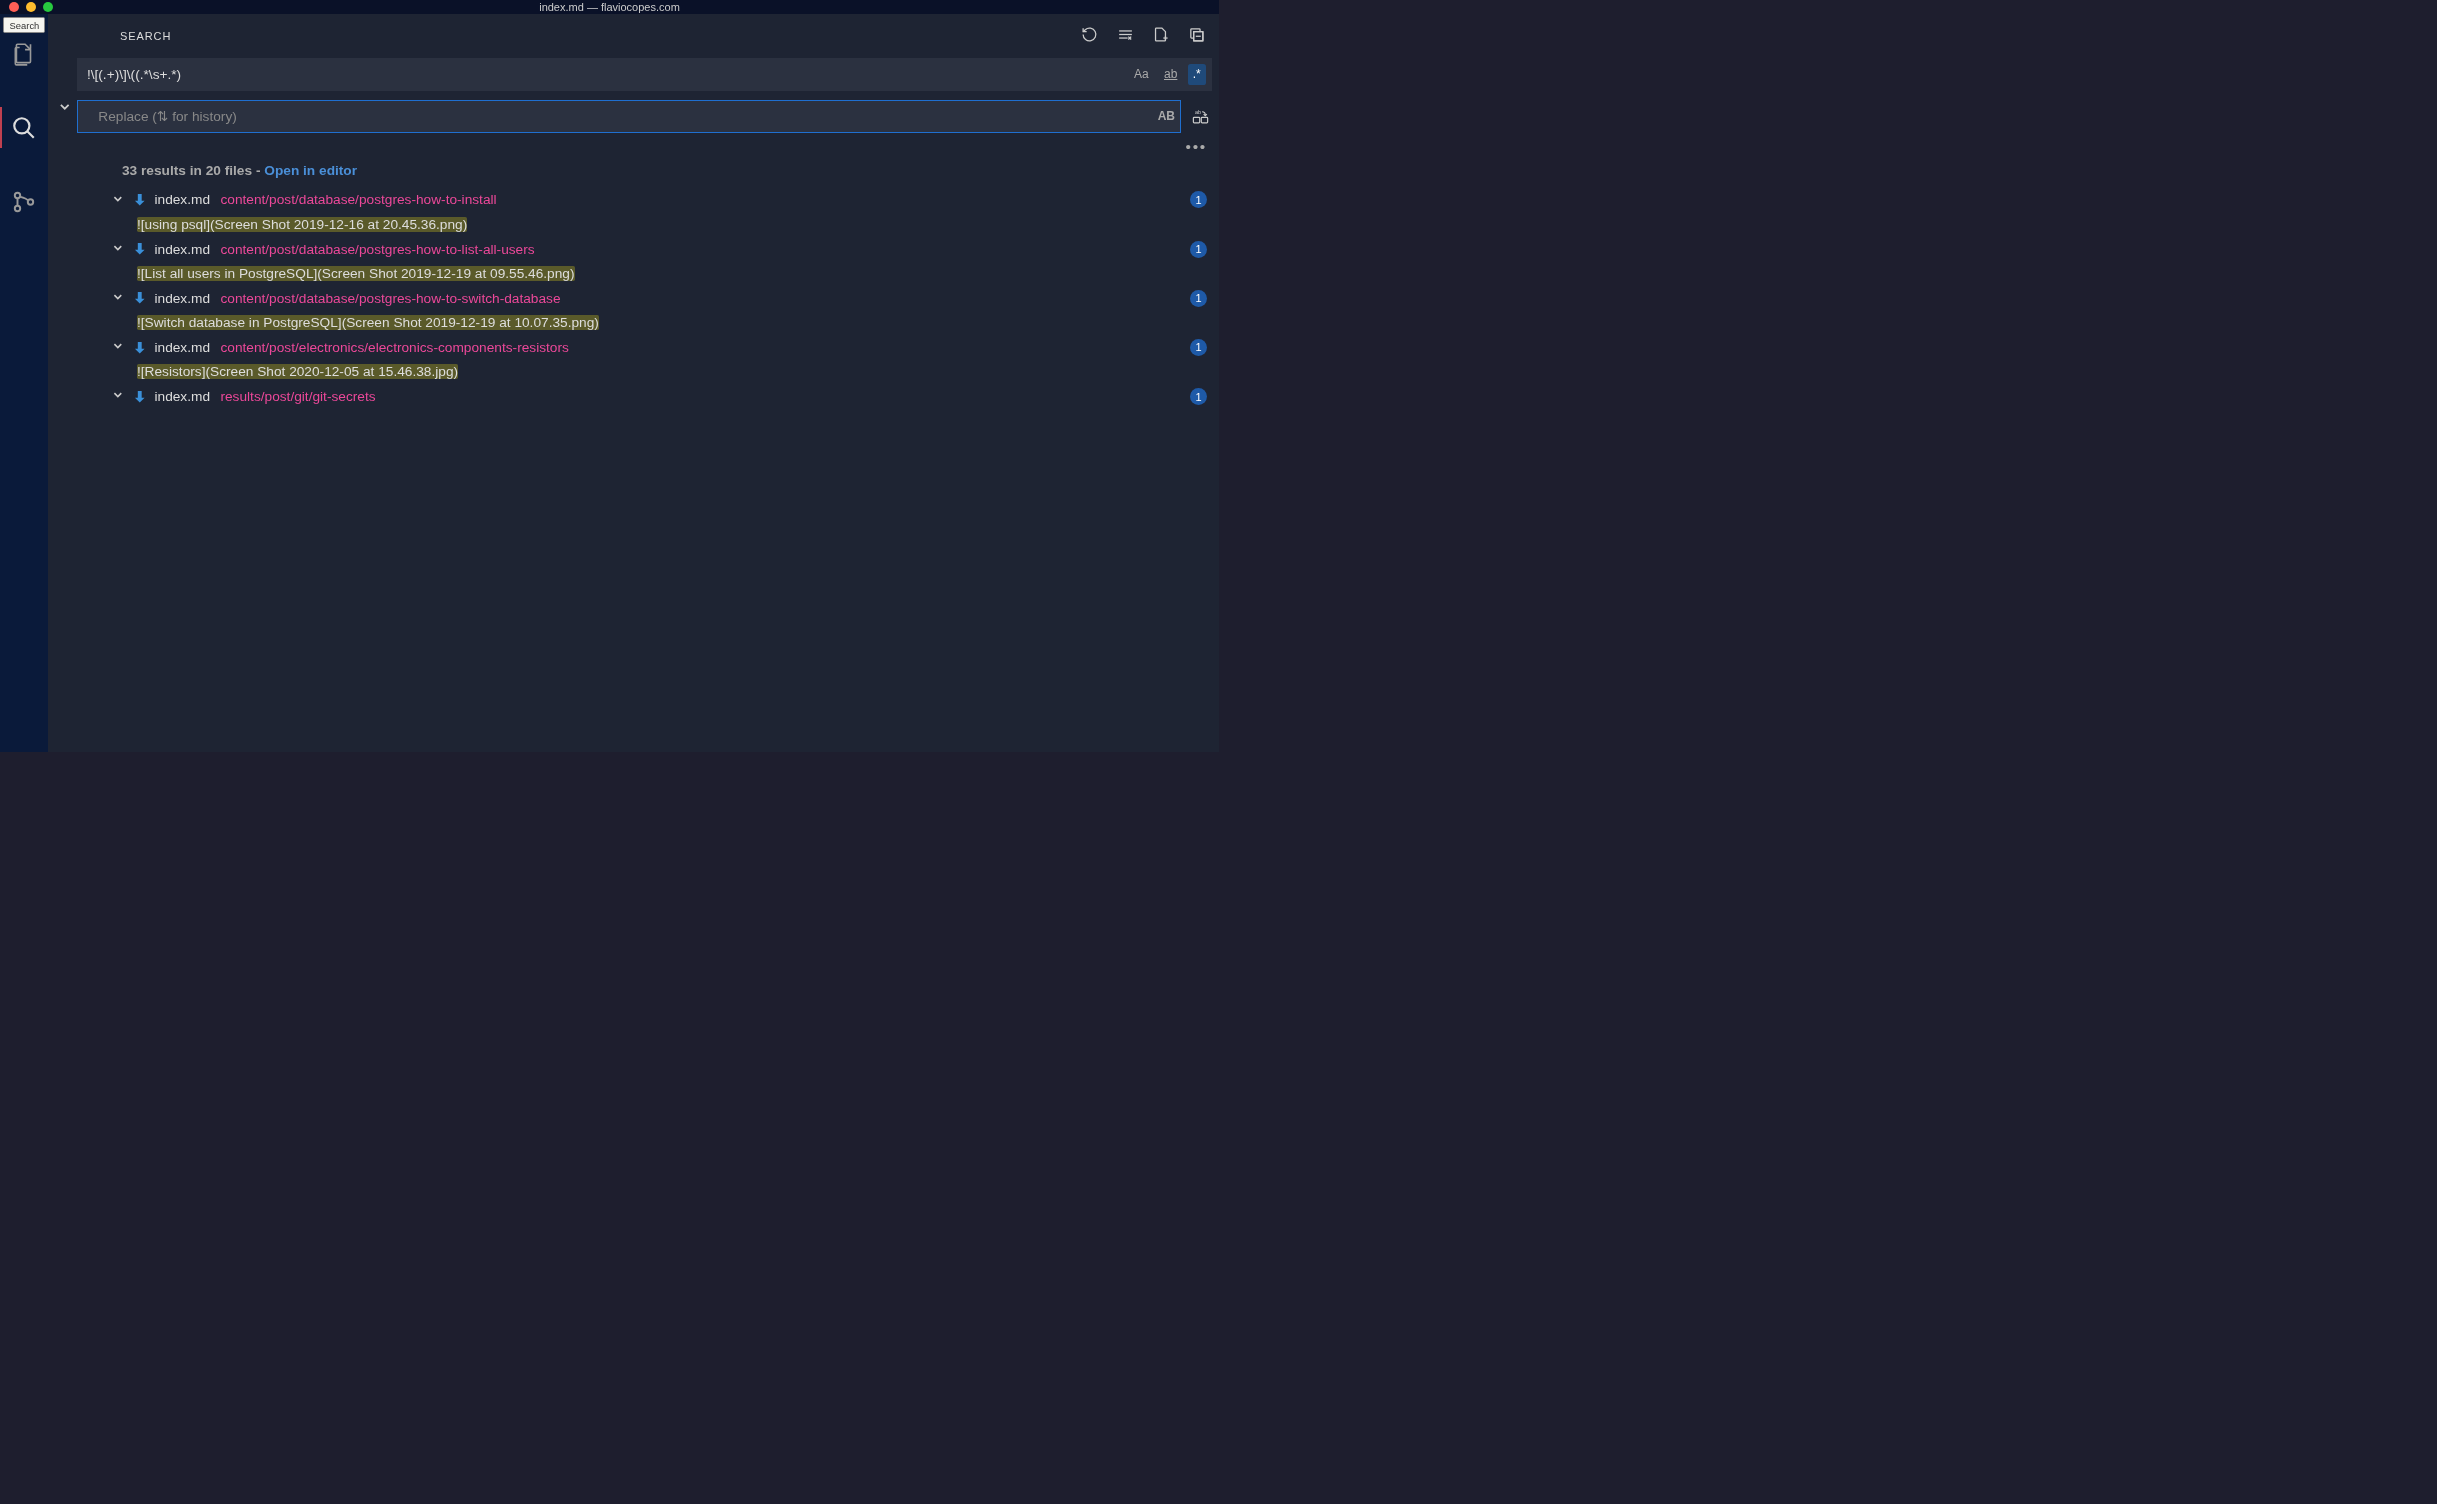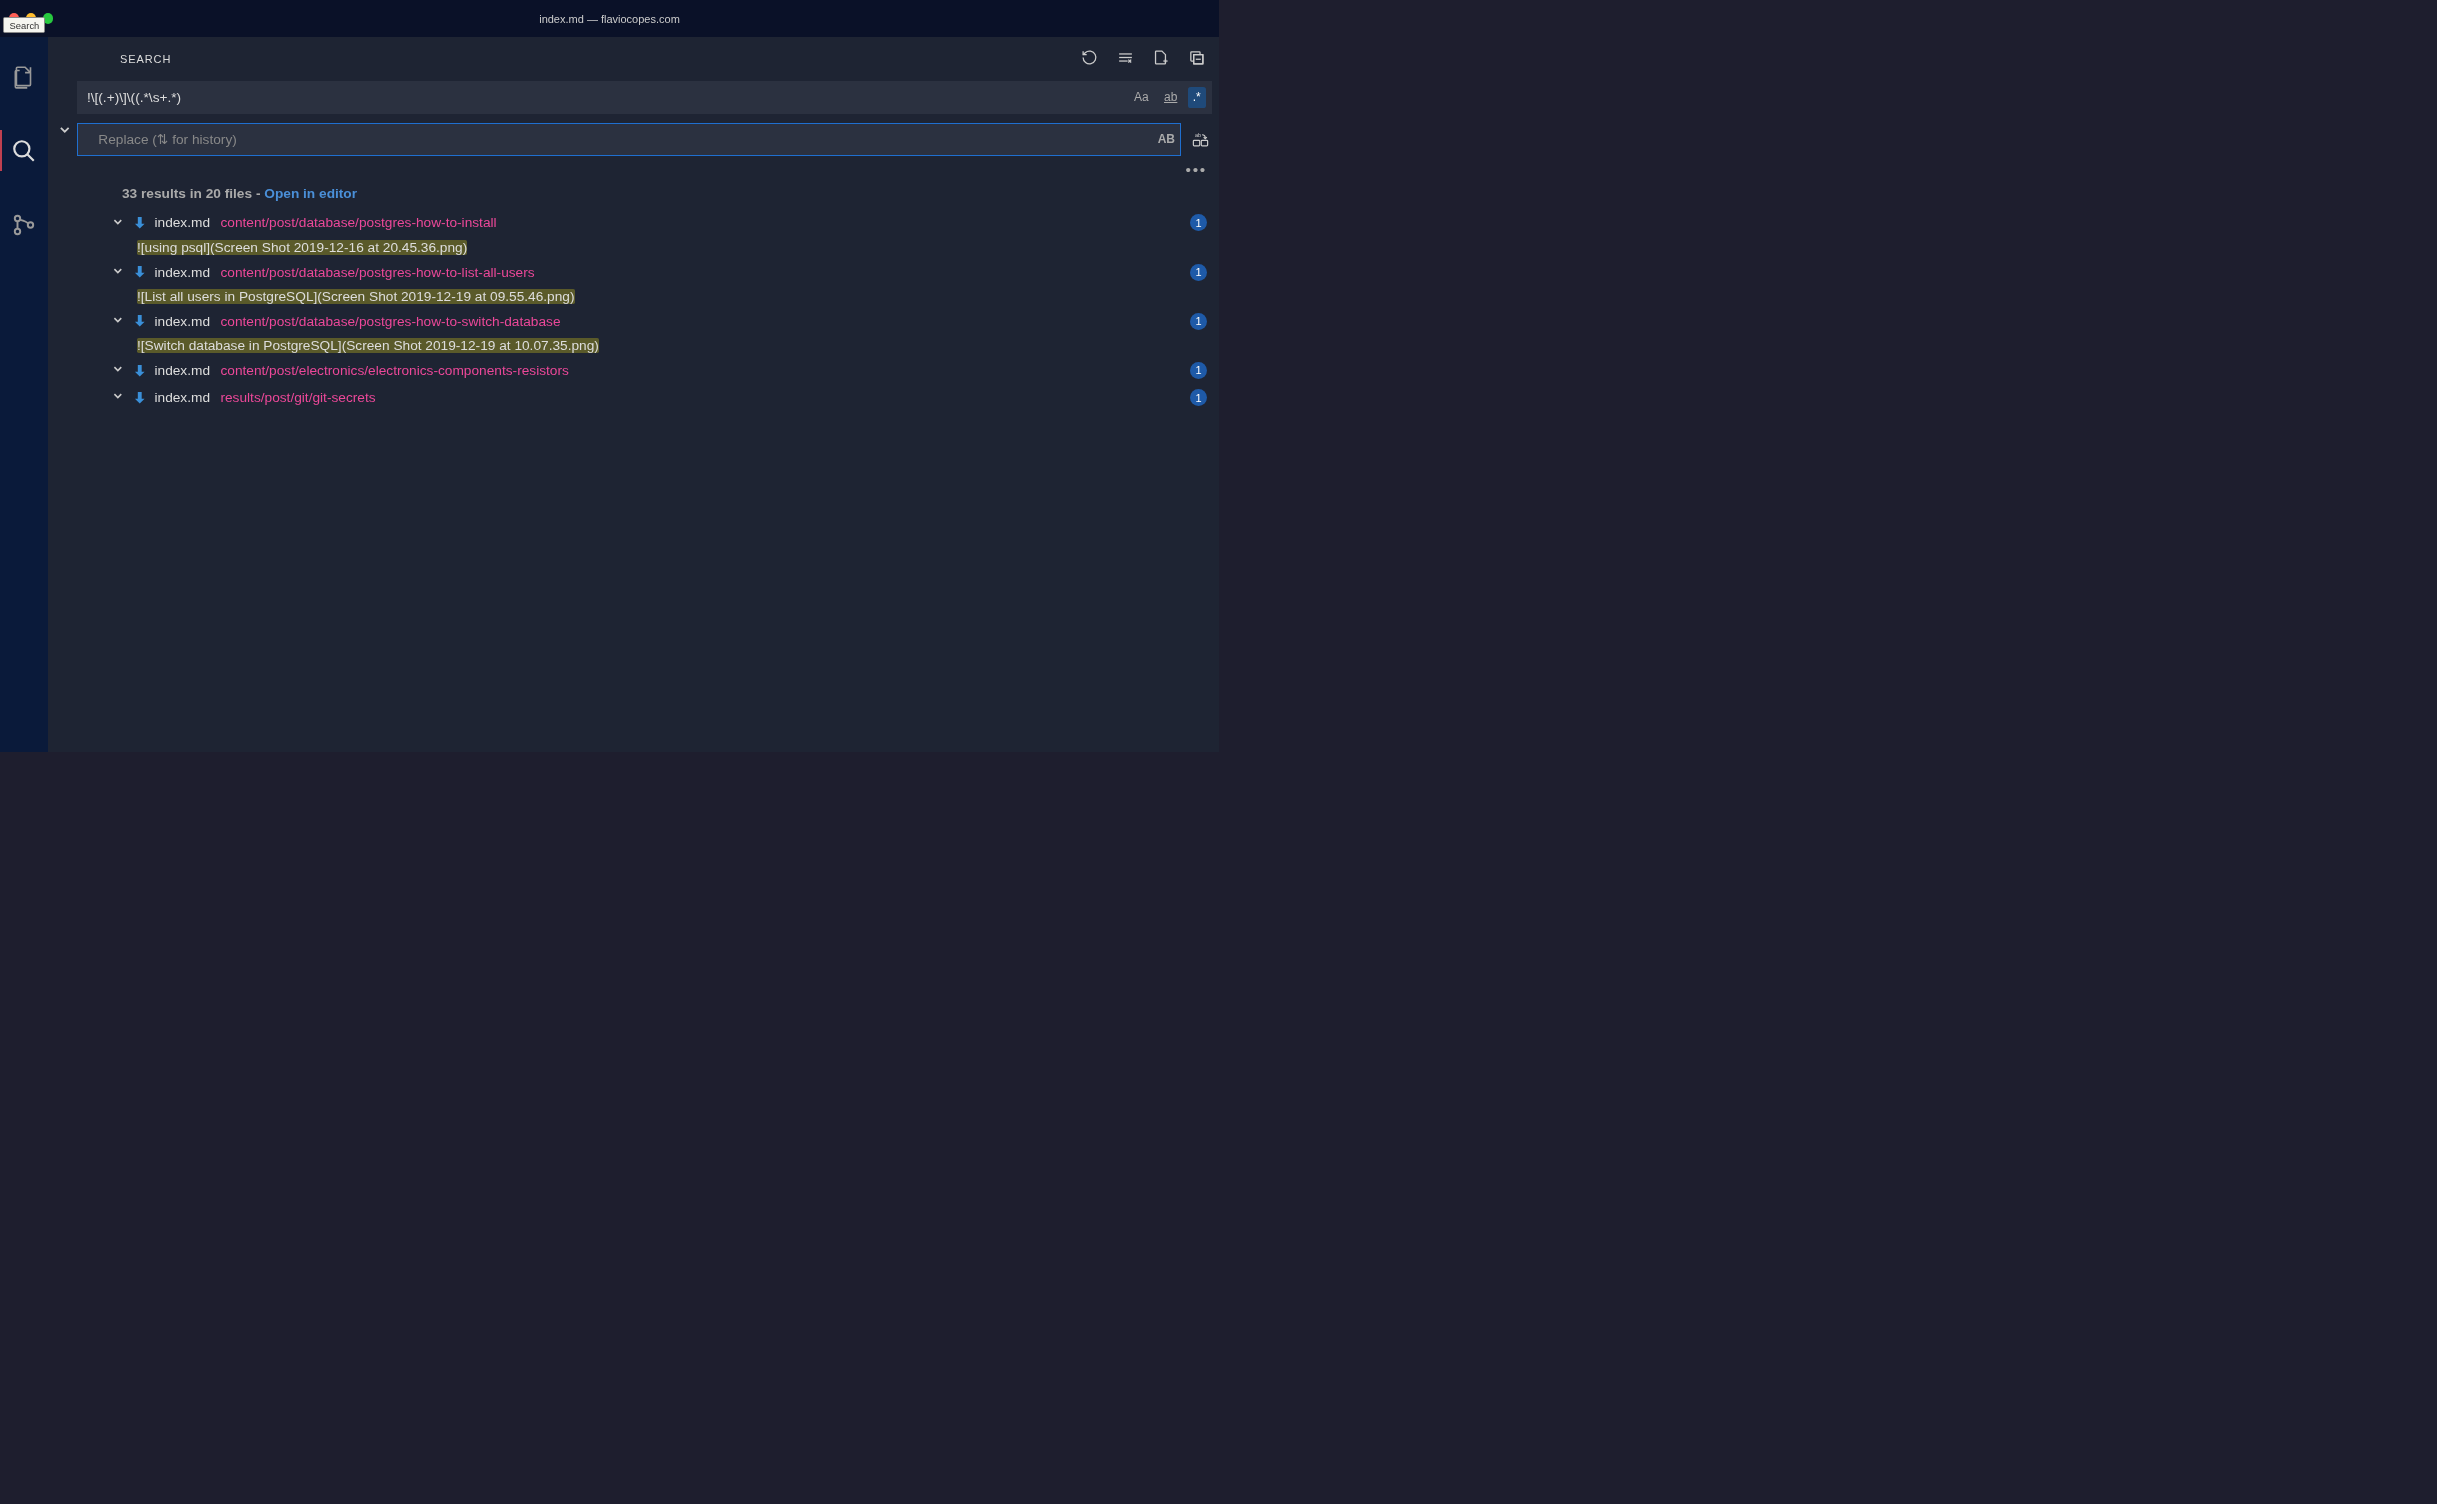--- a/index.html
+++ b/index.html
@@ -8,21 +8,21 @@
       background: #1e1e2e;
       color: #cccccc;
       width: 1219px;
       height: 752px;
       overflow: hidden;
       display: flex;
       flex-direction: column;
     }
     .titlebar {
       background: #0a1128;
-      height: 37px;
+      height: 14px;
       display: flex;
       align-items: center;
       position: relative;
       flex-shrink: 0;
     }
     .traffic-lights {
       display: flex;
       gap: 6.9px;
       padding-left: 8.6px;
     }
@@ -454,20 +454,21 @@
               </svg></span>
             <span class="file-icon">
               <svg viewBox="0 0 16 16" fill="#3a8fd8">
                 <path d="M8 2 L13 7 L10 7 L10 14 L6 14 L6 7 L3 7 Z" transform="rotate(180 8 8)"></path>
               </svg>
             </span>
             <span class="file-name">index.md</span>
             <span class="file-path">content/post/electronics/electronics-components-resistors</span>
             <span class="badge">1</span>
           </div>
+          <div class="match-line"><span class="match-highlight">![Resistors](Screen Shot 2020-12-05 at 15.46.38.jpg)</span></div>
         </div>
         <div class="file-group">
           <div class="file-header">
             <span class="chevron"><svg viewBox="0 0 16 16" fill="none" stroke="#ccc" stroke-width="1.8">
                 <polyline points="4,6 8,10 12,6"></polyline>
               </svg></span>
             <span class="file-icon">
               <svg viewBox="0 0 16 16" fill="#3a8fd8">
                 <path d="M8 2 L13 7 L10 7 L10 14 L6 14 L6 7 L3 7 Z" transform="rotate(180 8 8)"></path>
               </svg>

